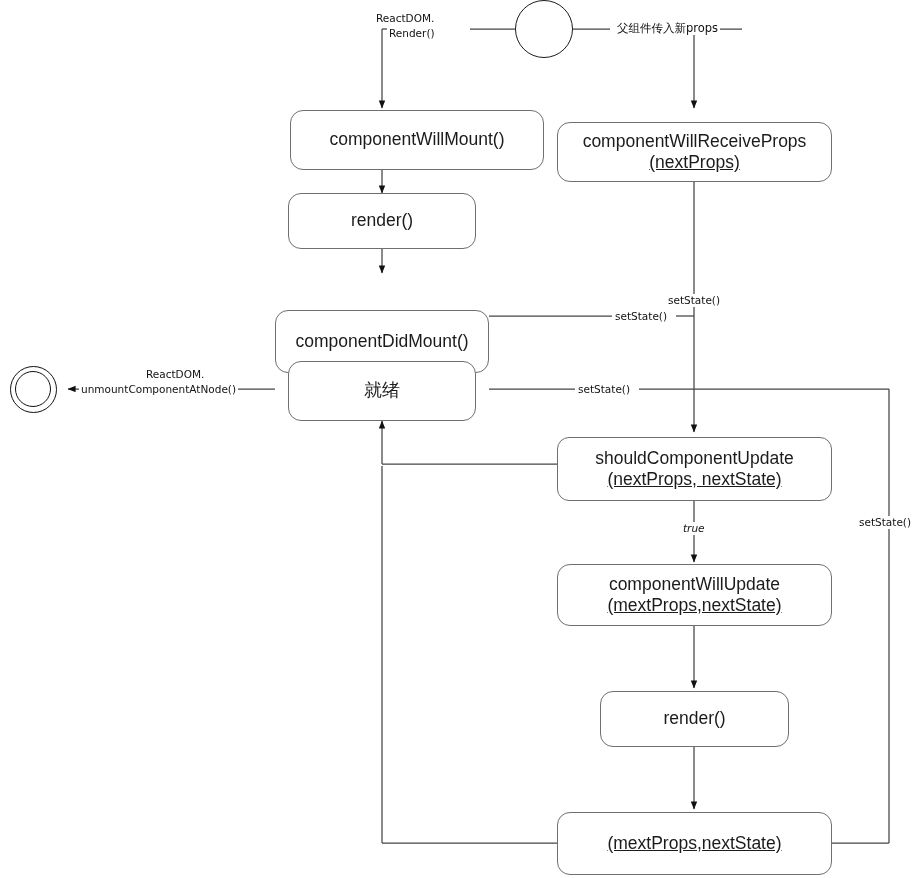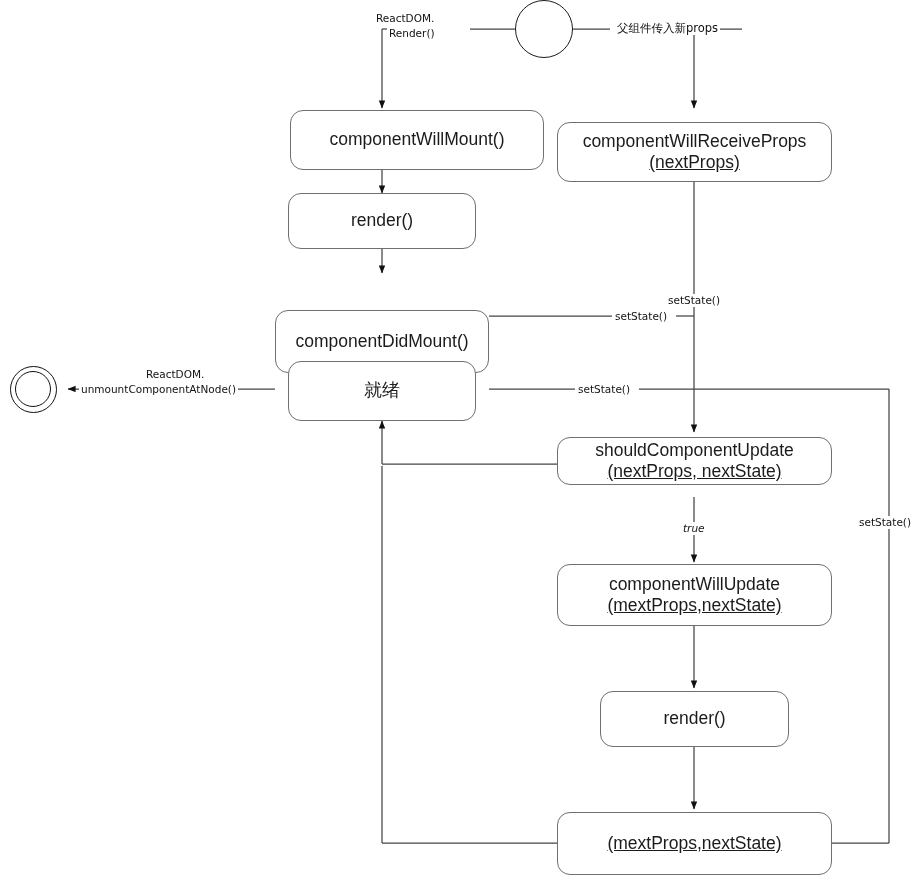--- a/index.html
+++ b/index.html
@@ -147,21 +147,21 @@
 
   <div class="node-box state-box" style="left:288px; top:361px; width:188px; height:60px;">
     <span>就绪</span>
   </div>
 
   <div class="node-box" style="left:557px; top:110px; width:275px; height:60px;margin-top:12px;">
     <span>componentWillReceiveProps</span>
     <span class="l2">(nextProps)</span>
   </div>
 
-  <div class="node-box" style="left:557px; top:437px; width:275px; height:48px;">
+  <div class="node-box" style="left:557px; top:437px; width:275px; height:64px;border-radius:12px;">
     <span>shouldComponentUpdate</span>
     <span class="l2">(nextProps, nextState)</span>
   </div>
 
   <div class="node-box" style="left:557px; top:564px; width:275px; height:62px;">
     <span>componentWillUpdate</span>
     <span class="l2">(mextProps,nextState)</span>
   </div>
 
   <div class="node-box" style="left:600px; top:691px; width:189px; height:56px;">

